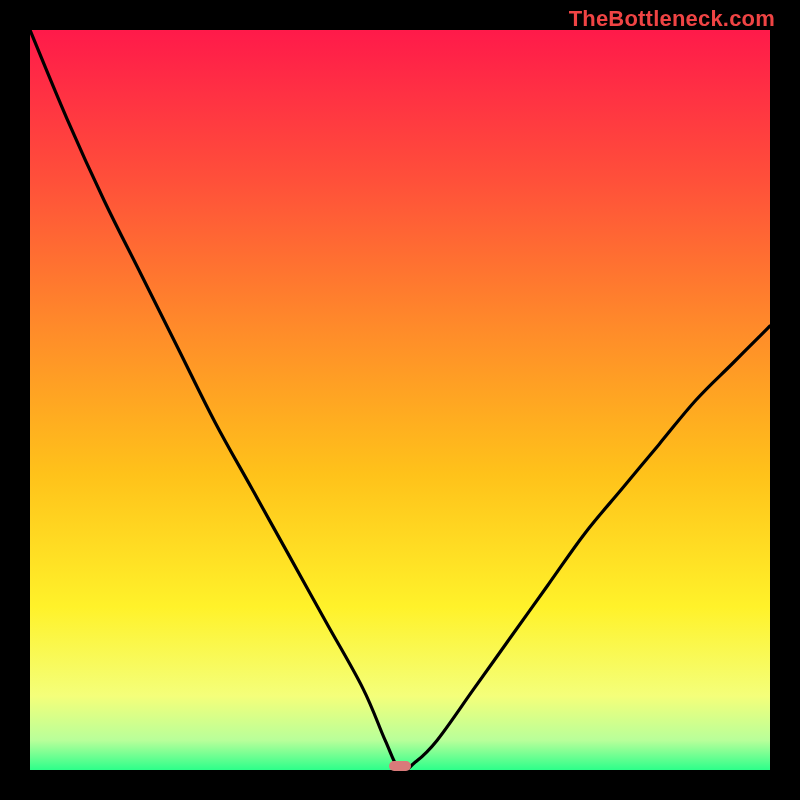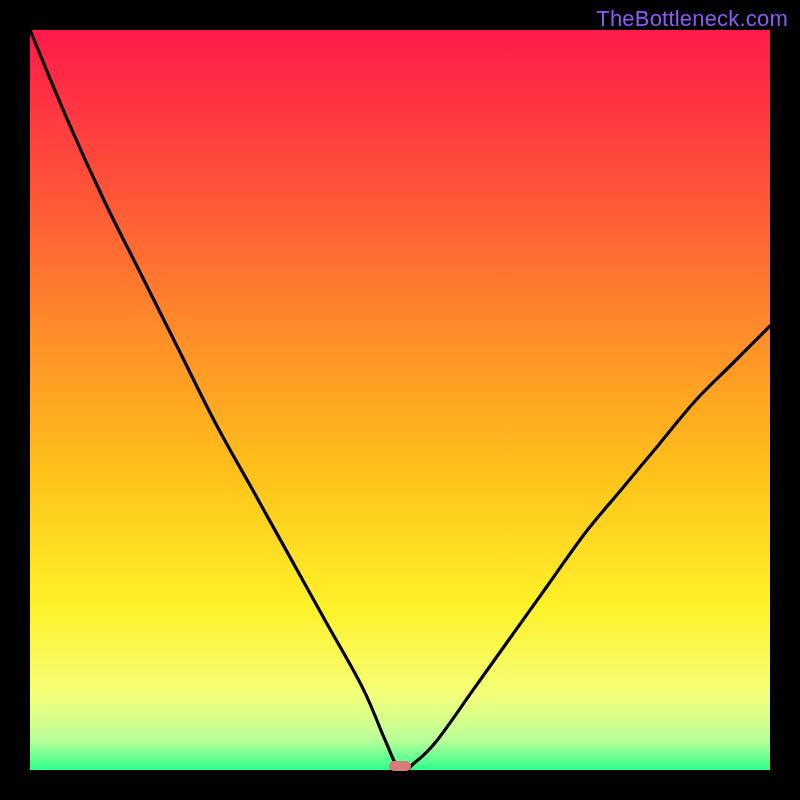--- a/index.html
+++ b/index.html
@@ -13,24 +13,24 @@
   }
   .frame {
     position: relative;
     width: 800px;
     height: 800px;
     background: #000;
   }
   .watermark {
     position: absolute;
     top: 6px;
-    right: 12px;
-    color: #8b5cf6;
+    right: 25px;
+    color: #ef4444;
     font-size: 22px;
-    font-weight: 400;
+    font-weight: 700;
     letter-spacing: 0.2px;
     z-index: 20;
   }
   .plot-area {
     position: absolute;
     left: 30px;
     top: 30px;
     width: 740px;
     height: 740px;
   }

